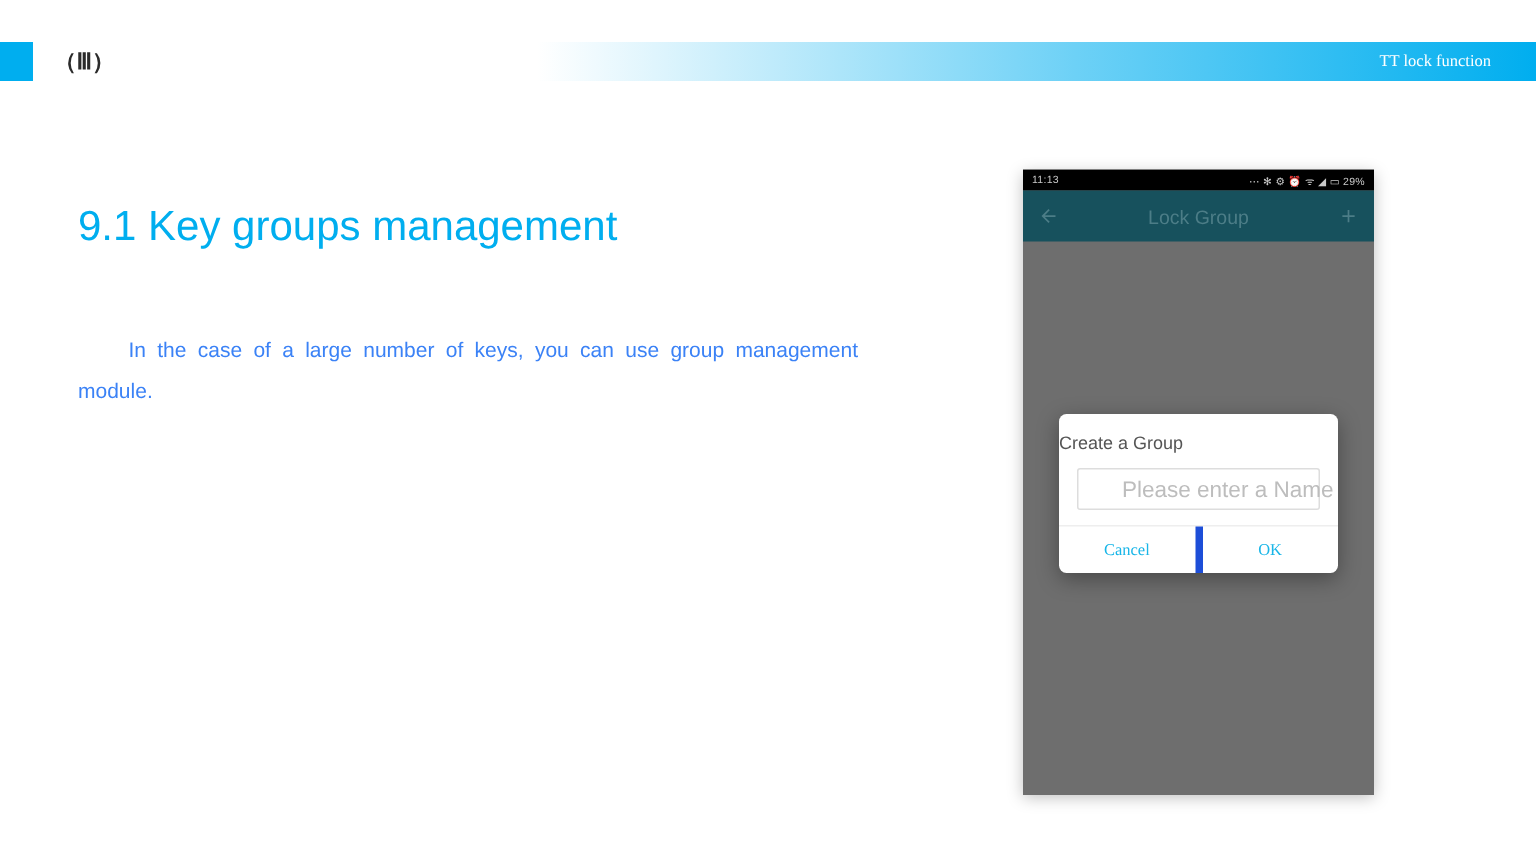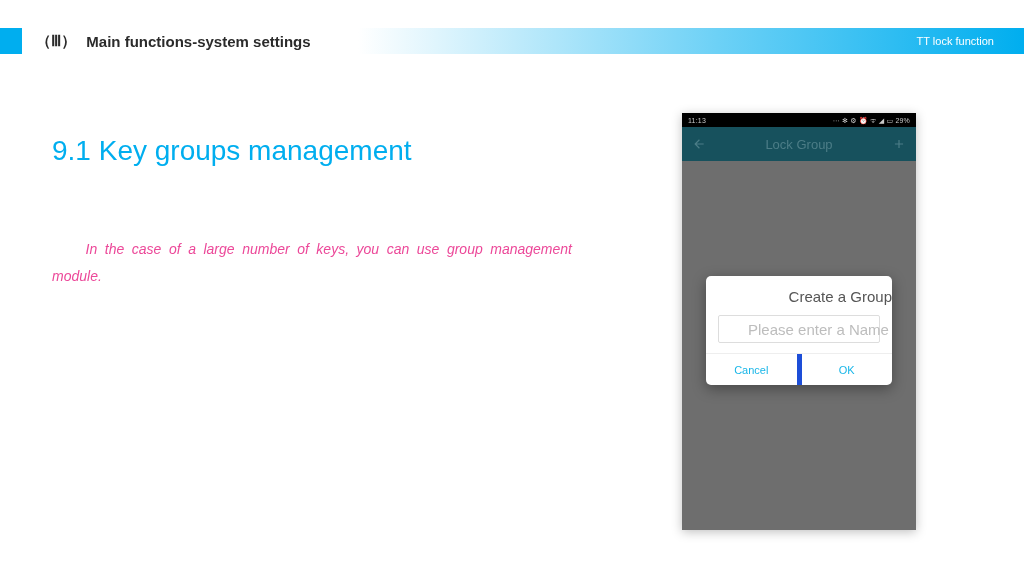--- a/index.html
+++ b/index.html
@@ -42,41 +42,41 @@
     }
     .header-right {
       position: absolute;
       right: 30px;
       top: 28px;
       height: 26px;
       display: flex;
       align-items: center;
       font-size: 11px;
       color: #ffffff;
+      font-family: Liberation Serif, serif;
     }
     .section-title {
       position: absolute;
       left: 52px;
       top: 135px;
       font-size: 28px;
       font-weight: 400;
       color: #00aeef;
     }
     .body-text {
       position: absolute;
       left: 52px;
-      top: 236px;
+      top: 220px;
       width: 520px;
       font-size: 14px;
-      color: #ec4899;
+      color: #3b82f6;
       line-height: 1.9;
       text-align: justify;
       text-justify: inter-word;
       text-indent: 2.4em;
-      font-style: italic;
     }
     
     .phone {
       position: absolute;
       right: 108px;
       top: 113px;
       width: 234px;
       height: 417px;
       background: #6e6e6e;
       box-shadow: 0 2px 10px rgba(0,0,0,0.25);
@@ -110,22 +110,22 @@
       left: 50%;
       top: 163px;
       transform: translateX(-50%);
       width: 186px;
       background: #fff;
       border-radius: 5px;
       box-shadow: 0 4px 14px rgba(0,0,0,0.35);
       overflow: hidden;
     }
     .dlg-title {
-      text-align: right;
-      font-size: 15px;
+      text-align: left;
+      font-size: 12px;
       color: #555;
       padding: 12px 0 10px;
     }
     .dlg-input-row {
       margin: 0 12px 10px;
       border: 1px solid #ddd;
       height: 28px;
       display: flex;
       align-items: center;
       border-radius: 2px;
@@ -155,32 +155,32 @@
       height: 32px;
     }
     .dlg-btn {
       flex: 1;
       display: flex;
       align-items: center;
       justify-content: center;
       font-size: 11px;
       color: #19b6e8;
       cursor: pointer;
+      font-family: Liberation Serif, serif;
     }
     .dlg-btn + .dlg-btn { border-left: 5px solid #1d4ed8; }
   </style>
 </head>
 <body>
 
 <div class="header-bar"></div>
 <div class="header-tab"></div>
 <div class="header-text">
   <span>（Ⅲ）</span>
   <span style="width:10px;display:inline-block"></span>
-  <span>Main functions-system settings</span>
 </div>
 <div class="header-right">TT lock function</div>
 
 <div class="section-title">9.1 Key groups management</div>
 <div class="body-text">In the case of a large number of keys, you can use group management module.</div>
 
 <div class="phone">
   <div class="status-bar">
     <span class="status-left">11:13</span>
     <span class="status-right">⋯ ✻ ⚙ ⏰ ᯤ ◢ ▭ 29%</span>

